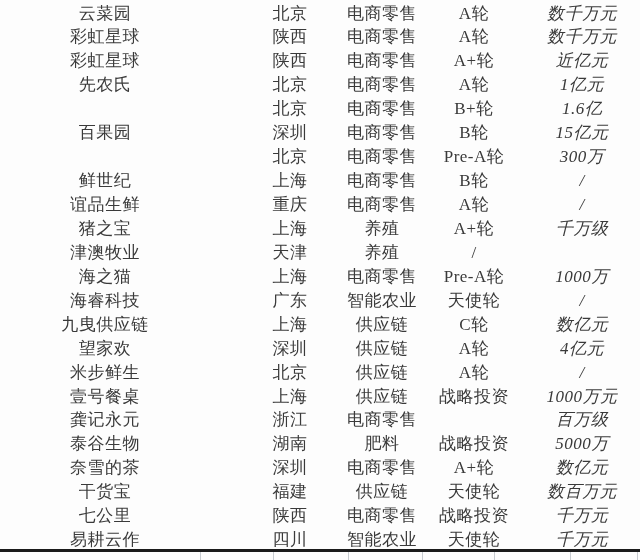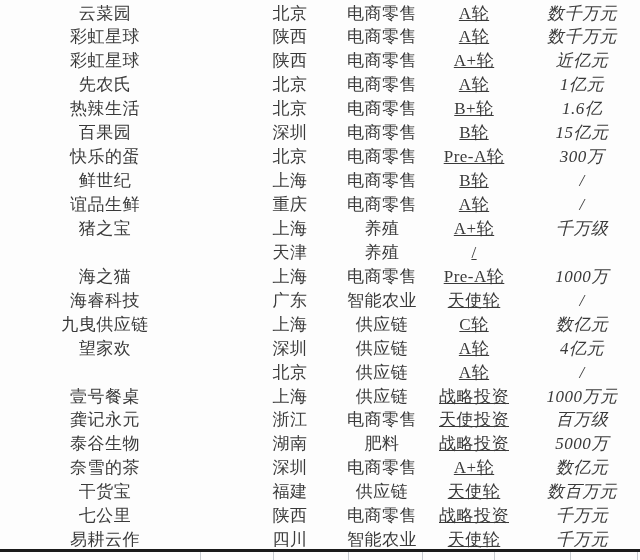--- a/index.html
+++ b/index.html
@@ -17,21 +17,21 @@
   .cell {
     position:absolute; top:0;
     transform:translateX(-50%);
     white-space:nowrap;
     font-size:17px; line-height:23.95px;
     letter-spacing:0.5px;
   }
   .c0 { left:105px; }
   .c1 { left:290px; }
   .c2 { left:382px; }
-  .c3 { left:474px;text-decoration:underline; }
+  .c3 { left:474px; }
   .c4 { left:582px;font-style:italic; }
   .bottom-rule {
     position:absolute; left:0; right:0; top:549px; height:3px;
     background:#1b1b1b;
   }
   .grid-tick {
     position:absolute; top:552px; height:8px; width:1px;
     background:#c7cbd0;
   }
 </style>
@@ -62,35 +62,33 @@
         <span class="cell c4">近亿元</span>
       </div>
       <div class="row">
         <span class="cell c0">先农氏</span>
         <span class="cell c1">北京</span>
         <span class="cell c2">电商零售</span>
         <span class="cell c3">A轮</span>
         <span class="cell c4">1亿元</span>
       </div>
       <div class="row">
-        <span class="cell c0">热辣生活</span>
         <span class="cell c1">北京</span>
         <span class="cell c2">电商零售</span>
         <span class="cell c3">B+轮</span>
         <span class="cell c4">1.6亿</span>
       </div>
       <div class="row">
         <span class="cell c0">百果园</span>
         <span class="cell c1">深圳</span>
         <span class="cell c2">电商零售</span>
         <span class="cell c3">B轮</span>
         <span class="cell c4">15亿元</span>
       </div>
       <div class="row">
-        <span class="cell c0">快乐的蛋</span>
         <span class="cell c1">北京</span>
         <span class="cell c2">电商零售</span>
         <span class="cell c3">Pre-A轮</span>
         <span class="cell c4">300万</span>
       </div>
       <div class="row">
         <span class="cell c0">鲜世纪</span>
         <span class="cell c1">上海</span>
         <span class="cell c2">电商零售</span>
         <span class="cell c3">B轮</span>
@@ -104,20 +102,21 @@
         <span class="cell c4">/</span>
       </div>
       <div class="row">
         <span class="cell c0">猪之宝</span>
         <span class="cell c1">上海</span>
         <span class="cell c2">养殖</span>
         <span class="cell c3">A+轮</span>
         <span class="cell c4">千万级</span>
       </div>
       <div class="row">
+        <span class="cell c0">津澳牧业</span>
         <span class="cell c1">天津</span>
         <span class="cell c2">养殖</span>
         <span class="cell c3">/</span>
       </div>
       <div class="row">
         <span class="cell c0">海之猫</span>
         <span class="cell c1">上海</span>
         <span class="cell c2">电商零售</span>
         <span class="cell c3">Pre-A轮</span>
         <span class="cell c4">1000万</span>
@@ -137,37 +136,37 @@
         <span class="cell c4">数亿元</span>
       </div>
       <div class="row">
         <span class="cell c0">望家欢</span>
         <span class="cell c1">深圳</span>
         <span class="cell c2">供应链</span>
         <span class="cell c3">A轮</span>
         <span class="cell c4">4亿元</span>
       </div>
       <div class="row">
+        <span class="cell c0">米步鲜生</span>
         <span class="cell c1">北京</span>
         <span class="cell c2">供应链</span>
         <span class="cell c3">A轮</span>
         <span class="cell c4">/</span>
       </div>
       <div class="row">
         <span class="cell c0">壹号餐桌</span>
         <span class="cell c1">上海</span>
         <span class="cell c2">供应链</span>
         <span class="cell c3">战略投资</span>
         <span class="cell c4">1000万元</span>
       </div>
       <div class="row">
         <span class="cell c0">龚记永元</span>
         <span class="cell c1">浙江</span>
         <span class="cell c2">电商零售</span>
-        <span class="cell c3">天使投资</span>
         <span class="cell c4">百万级</span>
       </div>
       <div class="row">
         <span class="cell c0">泰谷生物</span>
         <span class="cell c1">湖南</span>
         <span class="cell c2">肥料</span>
         <span class="cell c3">战略投资</span>
         <span class="cell c4">5000万</span>
       </div>
       <div class="row">

